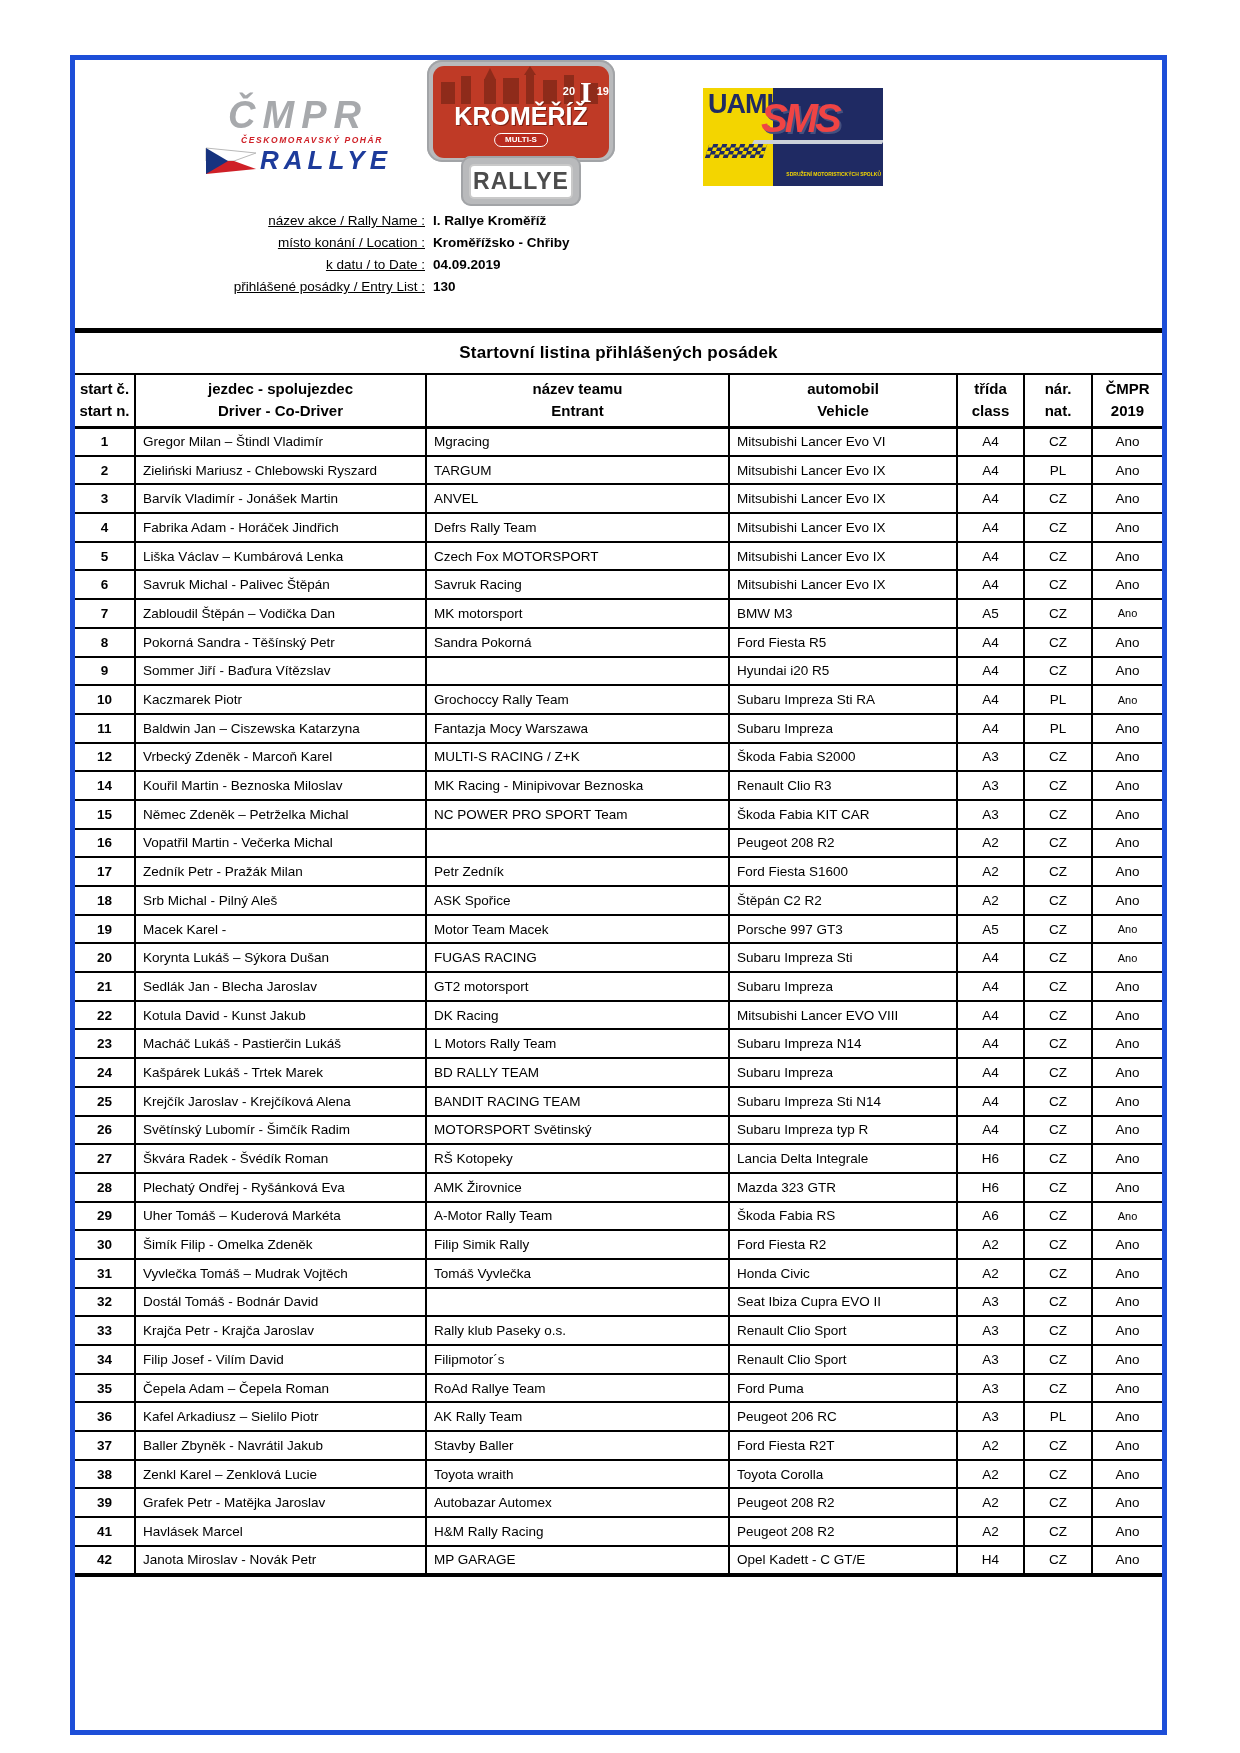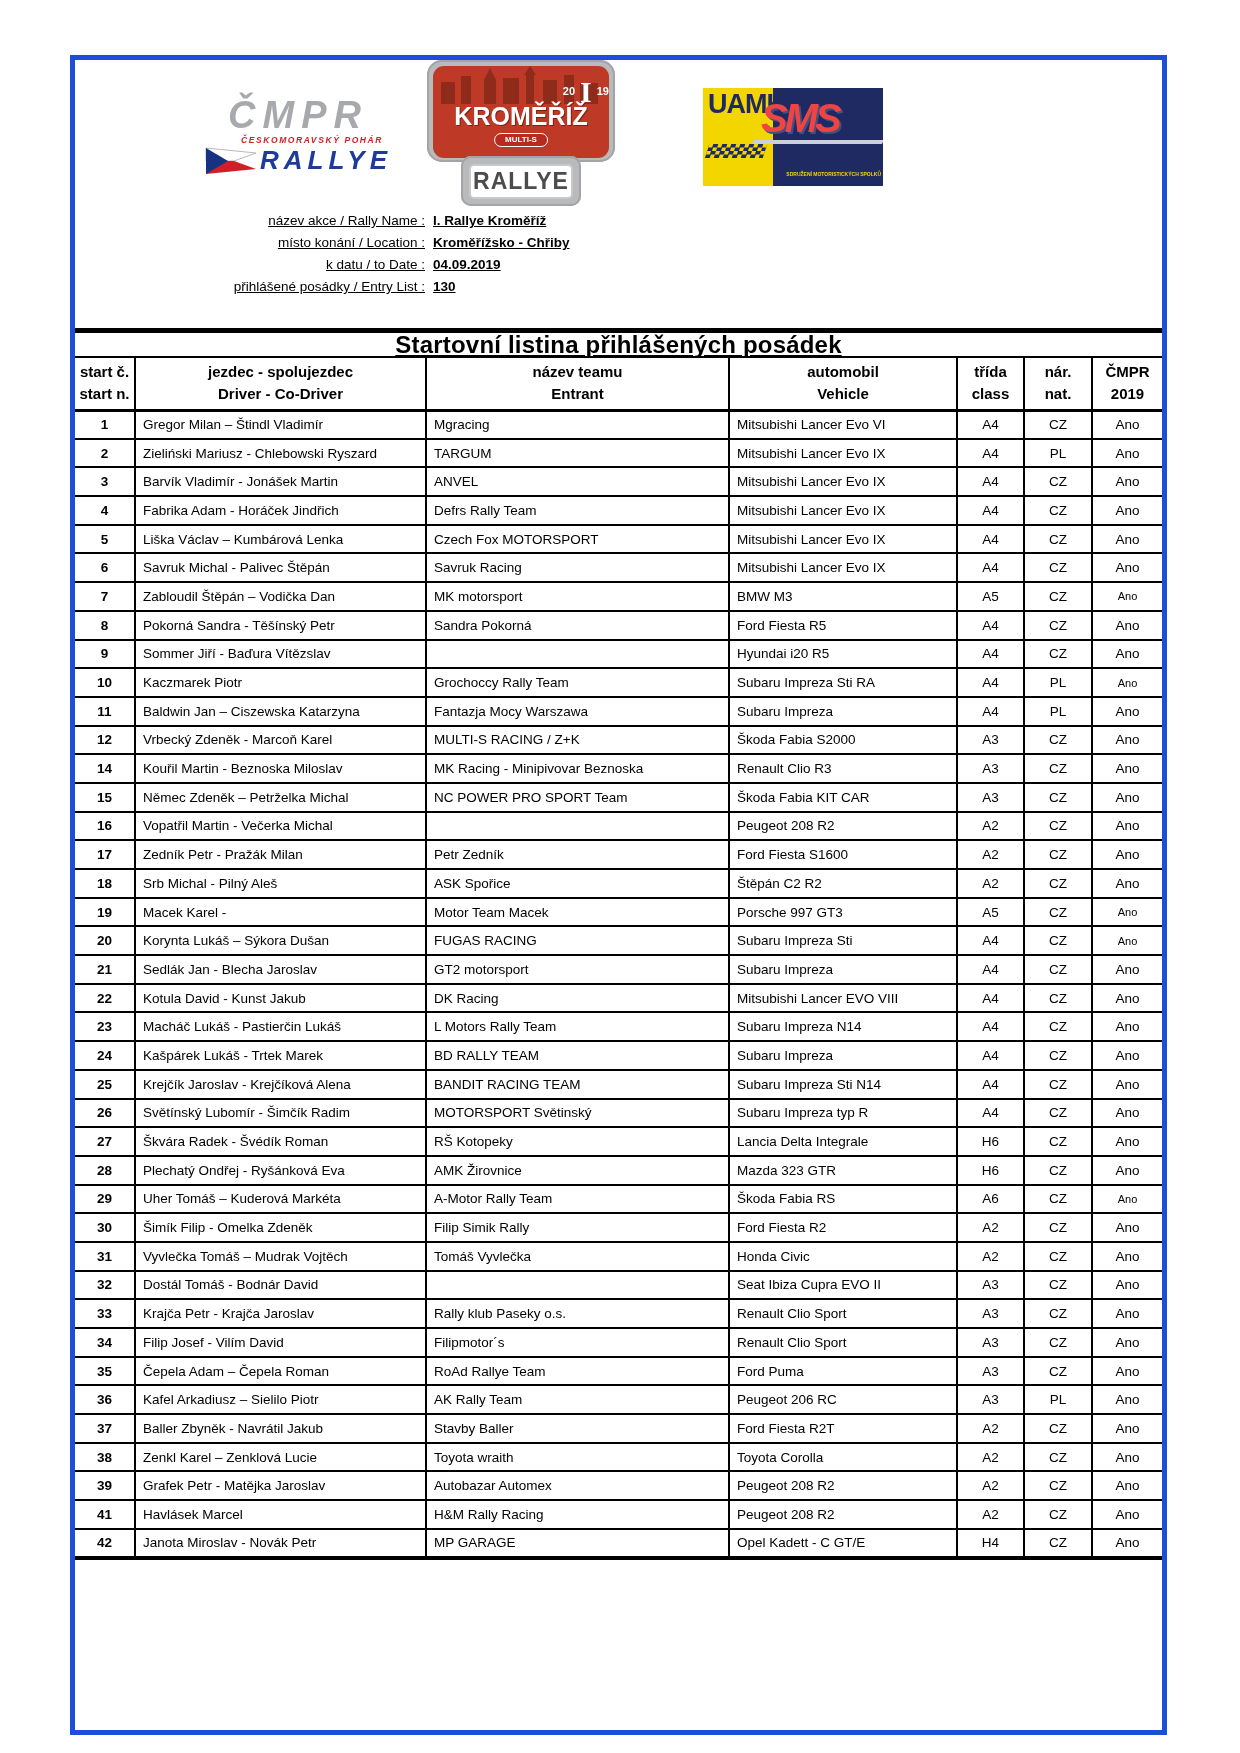--- a/index.html
+++ b/index.html
@@ -44,27 +44,27 @@
     background:repeating-conic-gradient(#1f2a63 0% 25%, #f3d500 0% 50%) 0 0/9px 7px; transform:skewX(-18deg); }
   .uamk-right { flex:1; background:#1f2a63; position:relative; }
   .uamk-sms { position:absolute; top:8px; left:-12px; font-size:40px; font-weight:bold; font-style:italic; color:#ef4444; letter-spacing:-3px; text-shadow:2px 2px 0 #45507f; z-index:2; }
   .uamk-swoosh { position:absolute; top:52px; left:-20px; width:130px; height:4px; background:#ccd1d9; transform:skewX(-30deg); }
   .uamk-sub { position:absolute; bottom:9px; left:0; right:2px; font-size:5px; font-weight:bold; color:#f3d500; text-align:right; white-space:nowrap; }
 
   
   .info { position:absolute; left:0; top:150px; width:740px; font-size:13.5px; }
   .info-line { display:flex; line-height:22px; }
   .info-label { width:350px; text-align:right; flex:none;text-decoration:underline; }
-  .info-value { font-weight:bold; margin-left:8px; white-space:nowrap;text-decoration:underline; }
+  .info-value { font-weight:bold; margin-left:8px; white-space:nowrap; }
 
   
   .title-band {
     border-top:5px solid #000; border-bottom:2px solid #000;
-    height:30px; display:flex; align-items:center; justify-content:center;
-    font-size:24px; font-weight:bold; letter-spacing:0.2px;text-decoration:underline;
+    height:47px; display:flex; align-items:center; justify-content:center;
+    font-size:17px; font-weight:bold; letter-spacing:0.2px;
   }
 
   
   table.entry { width:100%; border-collapse:collapse; table-layout:fixed; }
   .entry th {
     border:2px solid #000; border-top:none; border-bottom:3px solid #000;
     height:52px; font-size:15px; font-weight:bold; vertical-align:middle; padding:2px;
   }
   .entry th div { line-height:1.5; }
   .entry td {

